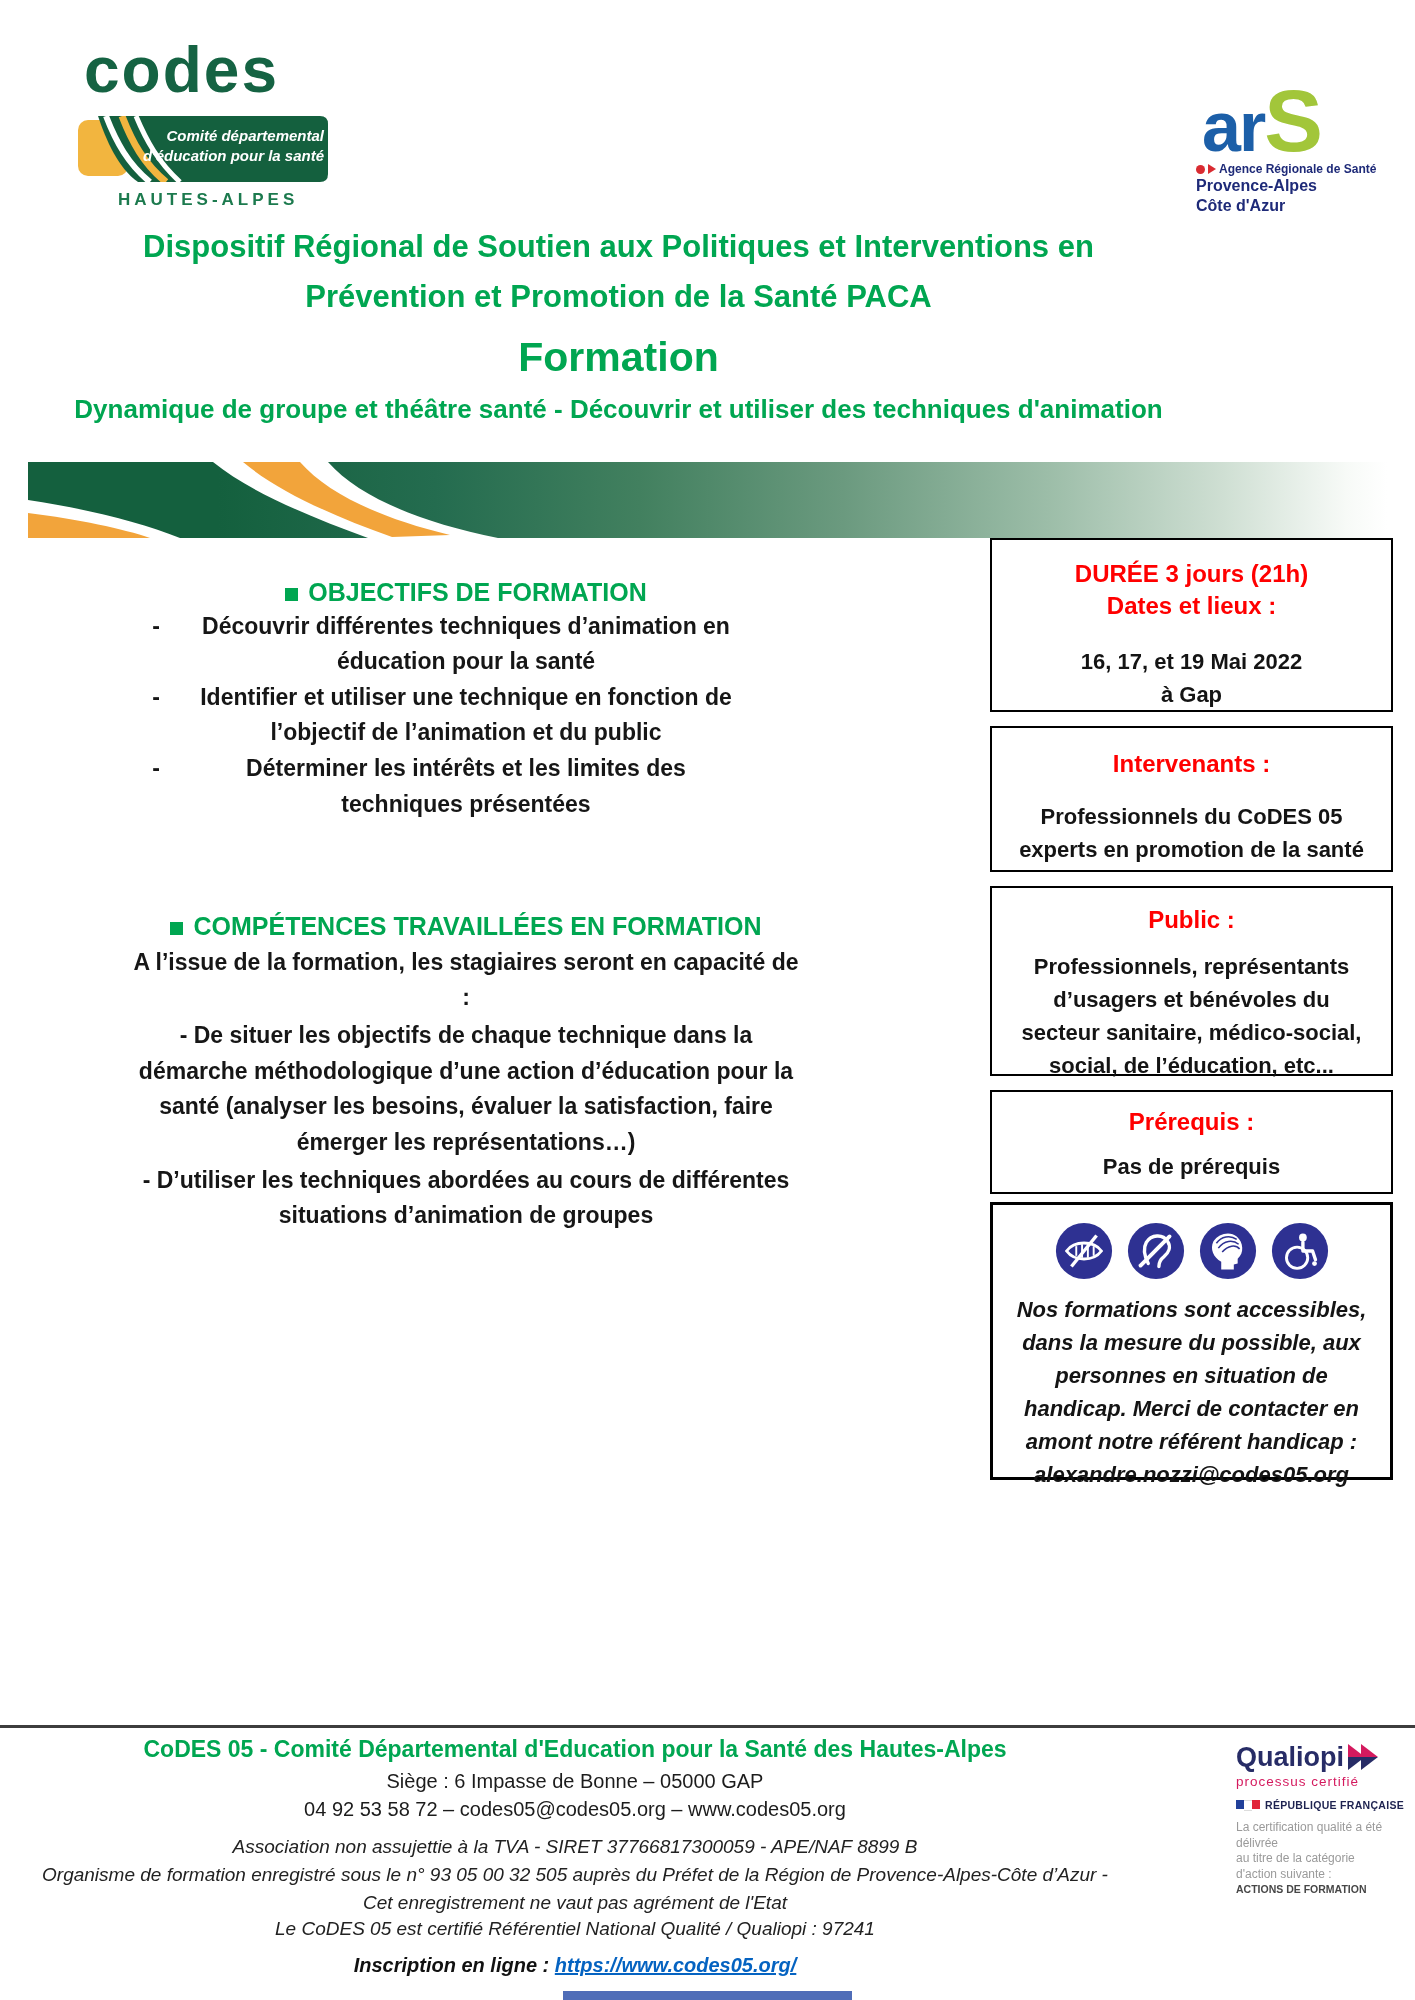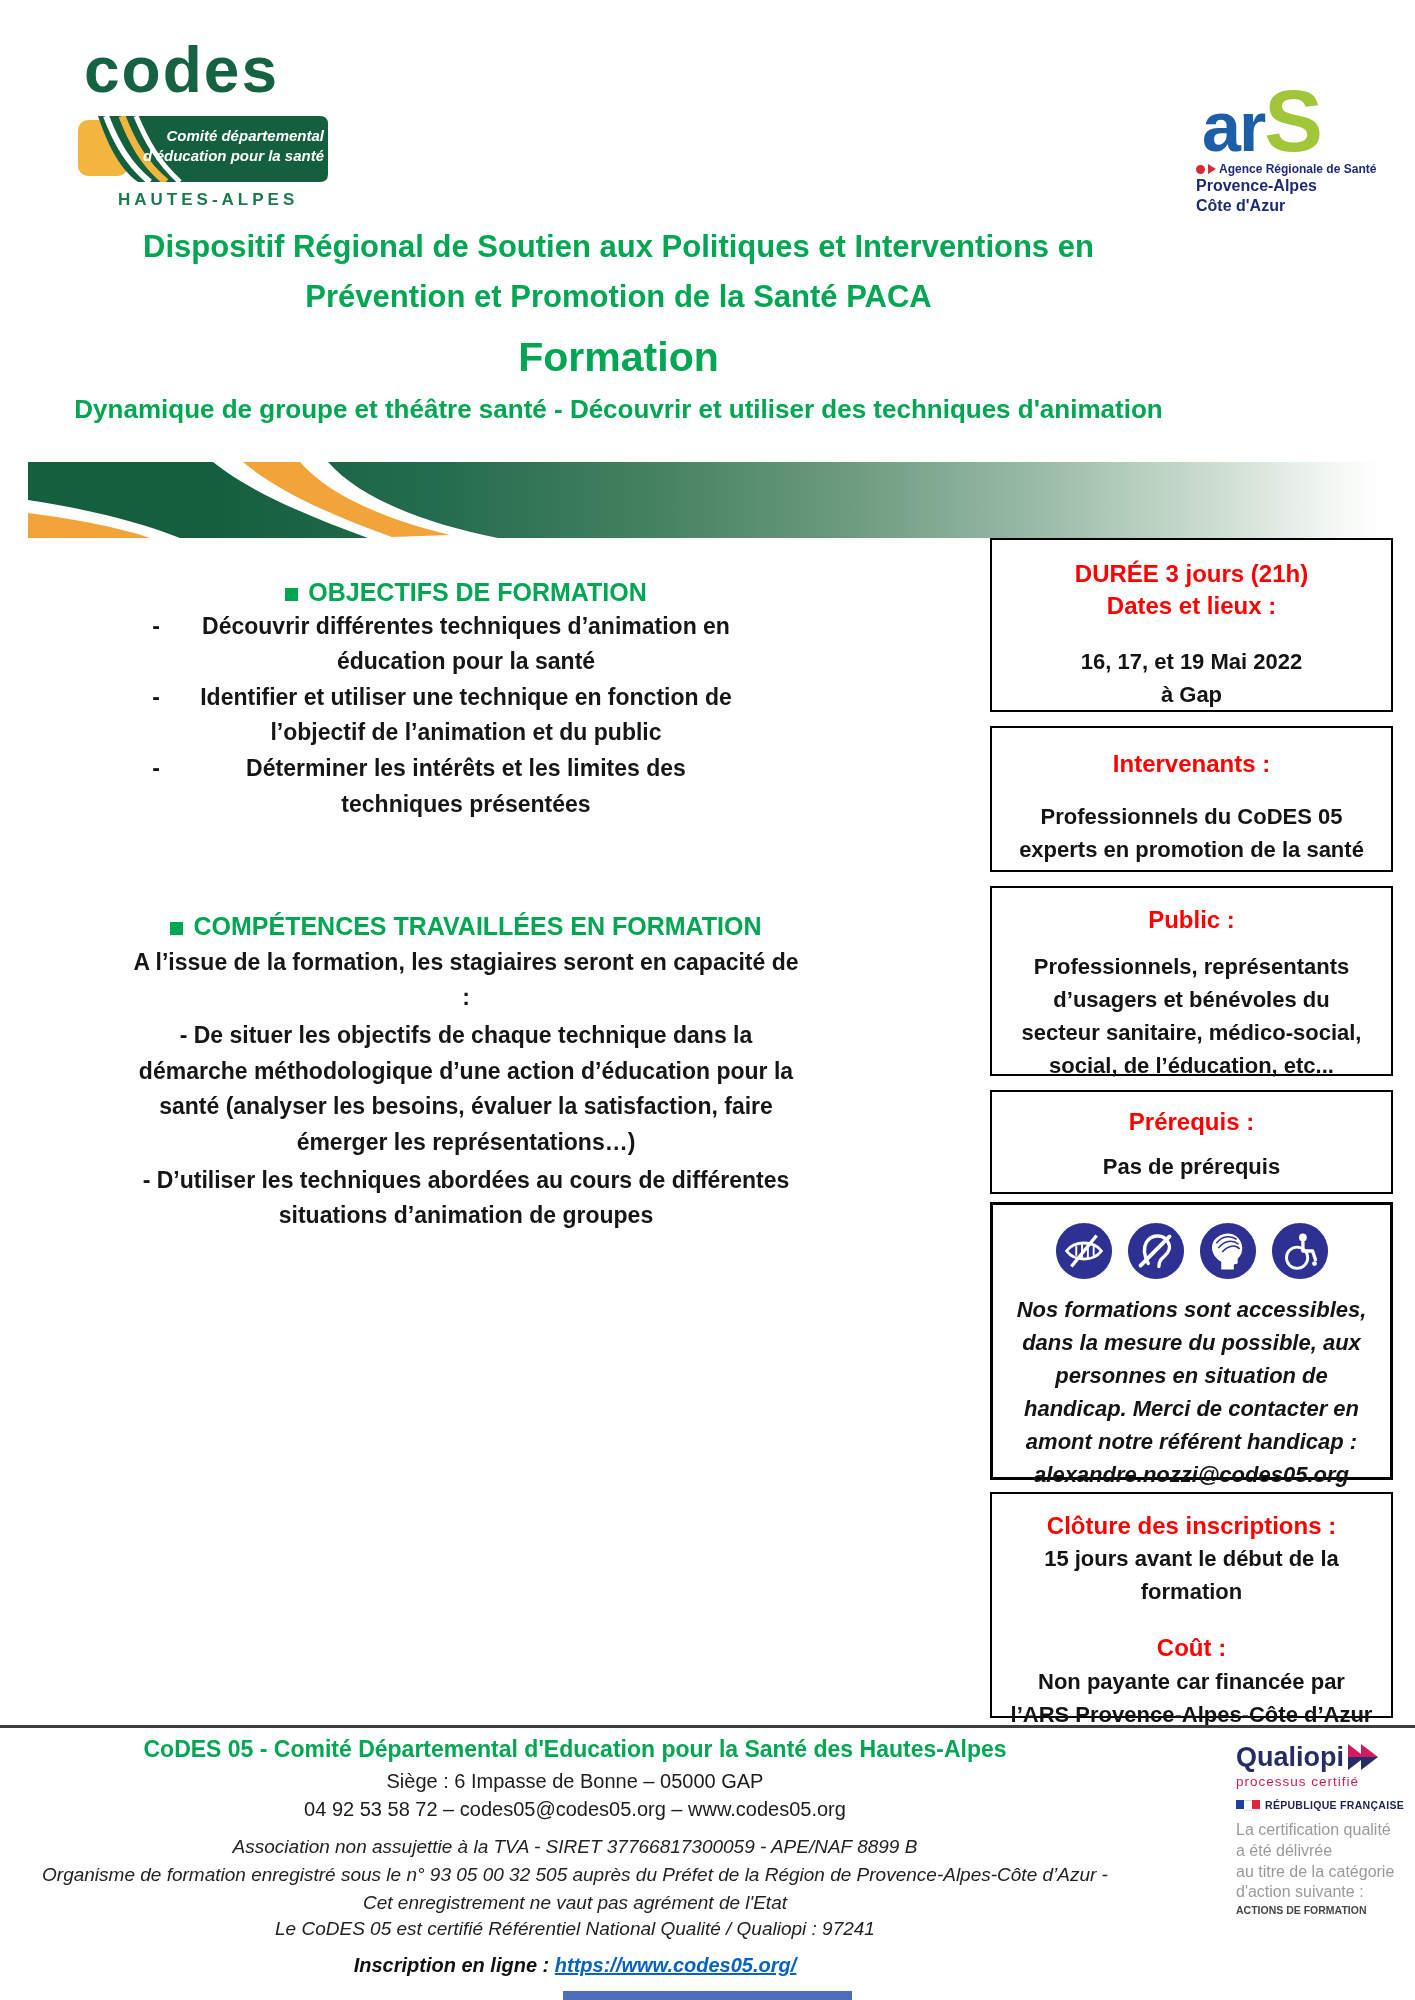--- a/index.html
+++ b/index.html
@@ -76,21 +76,21 @@
 
   .qualiopi{position:absolute;left:1236px;top:1744px;width:162px;}
   .q-row{display:flex;align-items:flex-start;gap:4px;}
   .q-name{color:#272c66;font-weight:bold;font-size:27px;line-height:1;}
   .q-tag{color:#d41a5e;font-size:13.5px;letter-spacing:1px;margin-top:2px;}
   .q-rep{margin-top:10px;display:flex;gap:5px;align-items:center;}
   .q-flag{display:flex;}
   .q-flag span{width:8px;height:9px;display:inline-block;}
   .q-fb{background:#21409a;} .q-fw{background:#fff;border-top:1px solid #ddd;border-bottom:1px solid #ddd;} .q-fr{background:#e1263b;}
   .q-rep-text{font-size:10.5px;font-weight:bold;color:#1e2350;letter-spacing:0.3px;white-space:nowrap;}
-  .q-cert{margin-top:9px;font-size:16px;color:#9a9a9a;line-height:1.3;text-align:left;}
+  .q-cert{margin-top:9px;font-size:12px;color:#9a9a9a;line-height:1.3;text-align:left;}
   .q-cert-action{font-size:10.5px;font-weight:bold;color:#474747;margin-top:1px;text-align:left;}
 
   .page-edge{position:absolute;left:563px;top:1991px;width:289px;height:9px;background:#4f6db8;}
 </style>
 </head>
 <body>
 
 <div class="page">
 
   <div class="codes-logo">
@@ -212,26 +212,20 @@
         <circle cx="-3" cy="7" r="11" fill="none" stroke="#fff" stroke-width="3"></circle>
         <circle cx="3" cy="-14" r="4" fill="#fff"></circle>
         <path d="M3,-9 L3,0 L13,0 L16,9" fill="none" stroke="#fff" stroke-width="3.5" stroke-linecap="round" stroke-linejoin="round"></path>
         <circle cx="15" cy="13" r="2.5" fill="#fff"></circle>
       </svg>
     </div>
     <div class="box-text access-text">Nos formations sont accessibles, dans la mesure du possible, aux personnes en situation de handicap. Merci de contacter en amont notre référent handicap :</div>
     <div class="box-text access-text" style="margin-top:0;">alexandre.nozzi@codes05.org</div>
   </div>
 
-  <div class="info-box" id="box-cloture">
-    <div class="box-title">Clôture des inscriptions :</div>
-    <div class="box-text" style="padding:0 40px;">15 jours avant le début de la formation</div>
-    <div class="box-title" style="margin-top:24px;">Coût :</div>
-    <div class="box-text" style="padding:0 16px;">Non payante car financée par l’ARS Provence-Alpes-Côte d’Azur</div>
-  </div>
 
   <div class="footer-line"></div>
 
   <div class="f-center f-org">CoDES 05 - Comité Départemental d'Education pour la Santé des Hautes-Alpes</div>
   <div class="f-center f-address">Siège : 6 Impasse de Bonne – 05000 GAP</div>
   <div class="f-center f-contact">04 92 53 58 72 – codes05@codes05.org – www.codes05.org</div>
   <div class="f-center f-legal f-legal1">Association non assujettie à la TVA - SIRET 37766817300059 - APE/NAF 8899 B</div>
   <div class="f-center f-legal f-legal2">Organisme de formation enregistré sous le n° 93 05 00 32 505 auprès du Préfet de la Région de Provence-Alpes-Côte d’Azur -</div>
   <div class="f-center f-legal f-legal3">Cet enregistrement ne vaut pas agrément de l'Etat</div>
   <div class="f-center f-legal f-legal4">Le CoDES 05 est certifié Référentiel National Qualité / Qualiopi : 97241</div>

